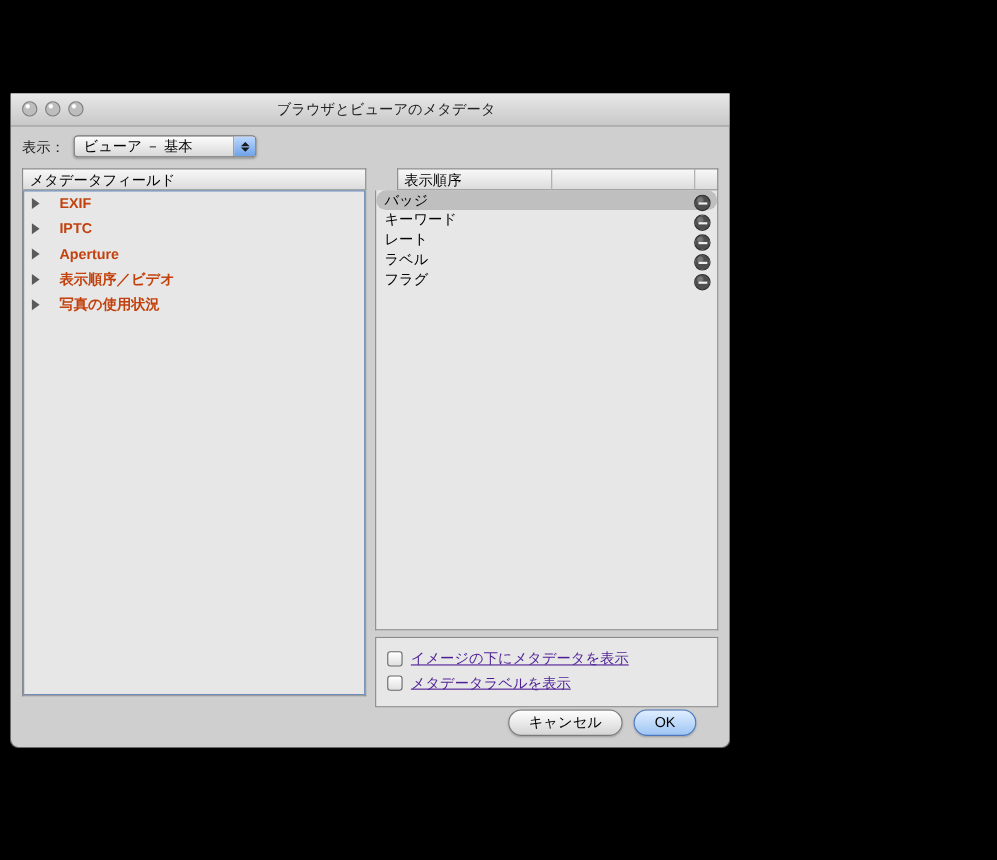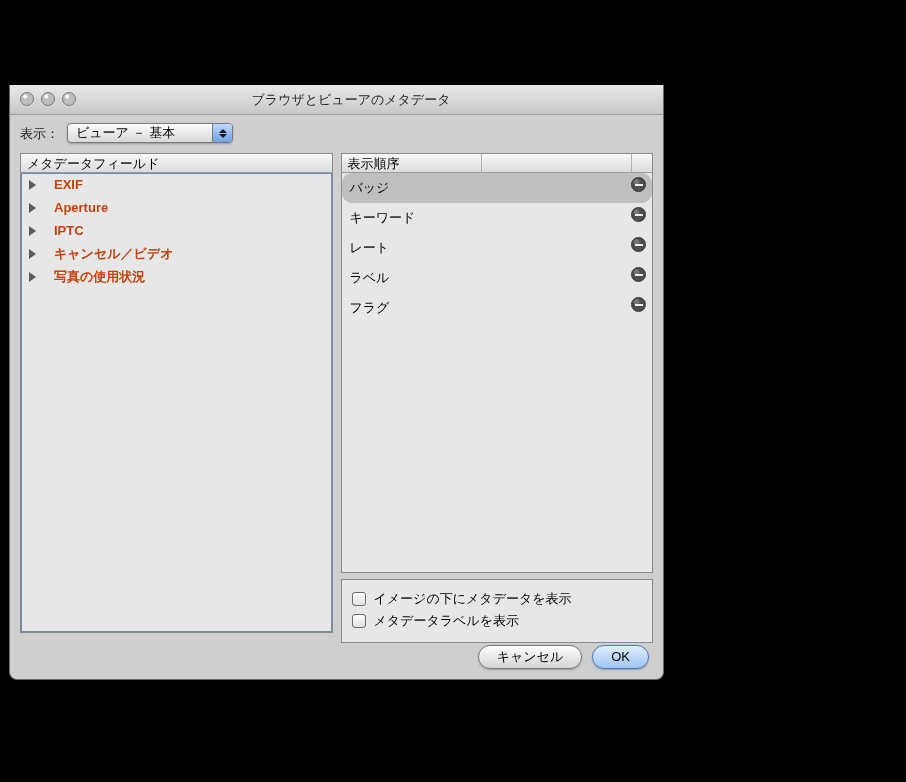--- a/index.html
+++ b/index.html
@@ -40,43 +40,43 @@
   .panes { display: flex; gap: 8px; padding: 4px 10px; justify-content: center; }
   .left-col { width: 315px; }
   .right-col { width: 315px; }
   .list-header {
     height: 20px; line-height: 20px; padding: 0 6px; color: #000;
     background: linear-gradient(#f8f8f8, #dcdcdc);
     border: 1px solid #8a8a8a; border-bottom: 1px solid #9a9a9a;
   }
   .right-header-row { display: flex; }
   .right-header-row .list-header { border-right: none; }
-  .right-header-row .hcap1 { width: 140px; border-left: 1px solid #8a8a8a; }
+  .right-header-row .hcap1 { width: 140px; border-left: 1px solid #8a8a8a; margin-left: 20px; }
   .right-header-row .hcap2 { flex: 1; border-left: 1px solid #b0b0b0; border-right: none; }
   .right-header-row .hcap3 { width: 22px; border-left: 1px solid #b0b0b0; border-right: 1px solid #8a8a8a; }
   .listbox {
     border: 1px solid #8a8a8a; border-top: none; background: #e7e7e7; height: 460px;
   }
   .left-listbox { box-shadow: inset 0 0 0 1px #6e8db8; }
   .tree-row { display: flex; align-items: center; height: 23px; padding: 0 8px; gap: 18px; color: #c2410c; }
   .tree-row .dis { width: 0; height: 0; border-top: 5px solid transparent; border-bottom: 5px solid transparent; border-left: 7px solid #5a5a5a; }
   .tree-row.bold span.lbl { font-weight: 600; }
   .rt-listbox { height: 400px; }
-  .order-row { position: relative; display: flex; align-items: center; height: 30px; padding: 0 8px; color: #000; border-radius: 10px; }
+  .order-row { position: relative; display: flex; align-items: center; height: 18px; padding: 0 8px; color: #000; border-radius: 10px; }
   .order-row.sel { background: #bfbfbf; }
   .remove-btn {
     position: absolute; right: 6px; top: 4px; width: 15px; height: 15px; border-radius: 50%;
     background: radial-gradient(circle at 35% 30%, #777 0 15%, #4e4e4e 30% 100%);
     border: 1px solid #2f2f2f; display: flex; align-items: center; justify-content: center;
   }
   .remove-btn .bar { width: 8px; height: 2px; background: #eee; }
   .below-box { margin-top: 6px; border: 1px solid #8a8a8a; background: #e7e7e7; padding: 8px 10px 10px 10px; }
-  .chkrow { display: flex; align-items: center; gap: 8px; height: 22px; color: #000000; }
+  .chkrow { display: flex; align-items: center; gap: 8px; height: 22px; color: #4c1d95; text-decoration: underline; }
   .chk { width: 14px; height: 14px; border: 1px solid #6a6a6a; border-radius: 3px; background: linear-gradient(#fff,#e0e0e0); box-shadow: inset 0 1px 0 #fff; }
-  .footer { position: absolute; right: 14px; bottom: 10px; display: flex; gap: 10px; }
+  .footer { position: absolute; right: 30px; bottom: 10px; display: flex; gap: 10px; }
   .btn {
     height: 24px; padding: 0 18px; border: 1px solid #7a7a7a; border-radius: 12px;
     background: linear-gradient(#fefefe,#d5d5d5); color: #000; line-height: 22px;
     box-shadow: 0 1px 2px rgba(0,0,0,.25);
   }
   .btn.default { background: linear-gradient(#dfeeff,#9fc5f4); border-color: #4a78c0; }
   
   .call { position: absolute; background: #000; }
   .call.v1 { left: 149px; top: 0; width: 2px; height: 125px; }
   .call.v2 { left: 527px; top: 150px; width: 140px; height: 2px; }
@@ -117,29 +117,29 @@
 
       <div class="left-col">
         <div class="list-header">メタデータフィールド</div>
         <div class="listbox left-listbox">
           <div class="tree-row bold">
             <span class="dis"></span>
             <span class="lbl">EXIF</span>
           </div>
           <div class="tree-row bold">
             <span class="dis"></span>
+            <span class="lbl">IPTC</span>
+          </div>
+          <div class="tree-row bold">
+            <span class="dis"></span>
             <span class="lbl">Aperture</span>
           </div>
           <div class="tree-row bold">
             <span class="dis"></span>
-            <span class="lbl">IPTC</span>
-          </div>
-          <div class="tree-row bold">
-            <span class="dis"></span>
-            <span class="lbl">キャンセル／ビデオ</span>
+            <span class="lbl">表示順序／ビデオ</span>
           </div>
           <div class="tree-row bold">
             <span class="dis"></span>
             <span class="lbl">写真の使用状況</span>
           </div>
         </div>
       </div>
 
       <div class="right-col">
         <div class="right-header-row">

